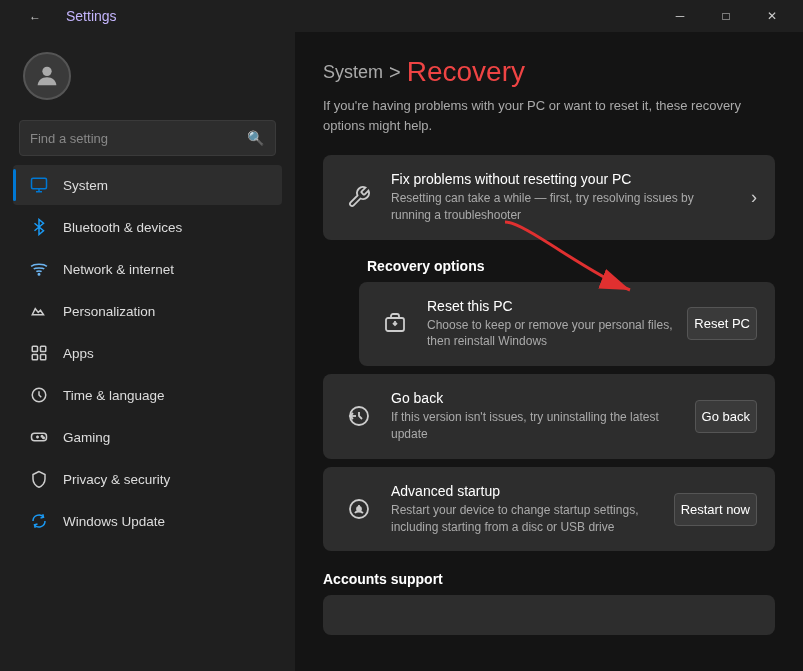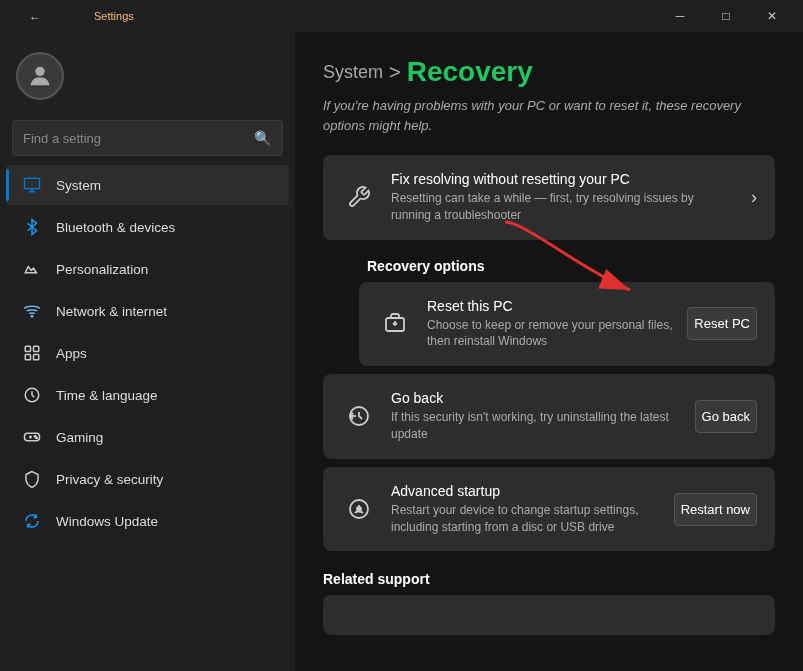--- a/index.html
+++ b/index.html
@@ -23,23 +23,22 @@
       background: #1f1f1f;
       padding: 0 8px 0 12px;
       flex-shrink: 0;
     }
     .titlebar-left {
       display: flex;
       align-items: center;
       gap: 8px;
     }
     .titlebar-title {
-      font-size: 11px;
-      color: #fdba74;
-      margin-left: 28px;
+      font-size: 14px;
+      color: #c4b5fd;
     }
     .titlebar-controls {
       display: flex;
       align-items: center;
     }
     .titlebar-btn {
       width: 46px;
       height: 32px;
       display: flex;
       align-items: center;
@@ -59,21 +58,21 @@
     }
 
     
     .sidebar {
       width: 295px;
       background: #1f1f1f;
       display: flex;
       flex-direction: column;
       flex-shrink: 0;
       overflow-y: auto;
-      padding: 8px 0;
+      padding: 8px 7px;
     }
 
     .user-section {
       display: flex;
       align-items: center;
       gap: 12px;
       padding: 12px 16px 16px 16px;
     }
     .avatar {
       width: 48px;
@@ -155,37 +154,36 @@
 
     .breadcrumb {
       font-size: 18px;
       color: #aaa;
       margin-bottom: 8px;
       display: flex;
       align-items: center;
       gap: 6px;
     }
     .breadcrumb-current {
-      font-weight: 700;
+      font-weight: 400;
       font-size: 28px;
-      color: #22c55e;
+      color: #ef4444;
     }
     .breadcrumb-separator {
       font-size: 20px;
       color: #aaa;
       font-weight: 300;
     }
 
     .subtitle {
       font-size: 13px;
       color: #aaa;
       margin-bottom: 20px;
       line-height: 1.5;
       max-width: 480px;
-      font-style: italic;
     }
 
     
     .card {
       background: #2d2d2d;
       border-radius: 8px;
       margin-bottom: 8px;
       display: flex;
       align-items: center;
       padding: 16px 18px;
@@ -307,42 +305,42 @@
       <div class="nav-icon">
         <svg width="18" height="18" viewBox="0 0 24 24" fill="none" stroke="#1a9af5" stroke-width="2">
           <path d="M6 7l12 10-6 5V2l6 5L6 17"></path>
         </svg>
       </div>
       <span>Bluetooth &amp; devices</span>
     </div>
 
     <div class="nav-item">
       <div class="nav-icon">
-        <svg width="18" height="18" viewBox="0 0 24 24" fill="none" stroke="#ccc" stroke-width="2">
-          <path d="M3 17l4-8 4 5 3-3 4 6H3z"></path>
-        </svg>
-      </div>
-      <span>Personalization</span>
-    </div>
-
-    <div class="nav-item">
-      <div class="nav-icon">
         <svg width="18" height="18" viewBox="0 0 24 24" fill="none" stroke="#6cb4f0" stroke-width="2">
           <path d="M1.5 8.5C5.5 4.5 18.5 4.5 22.5 8.5"></path>
           <path d="M5 12c2-2 12-2 14 0"></path>
           <path d="M8.5 15.5c1-1 6-1 7 0"></path>
           <circle cx="12" cy="19" r="1" fill="#6cb4f0"></circle>
         </svg>
       </div>
       <span>Network &amp; internet</span>
     </div>
 
     <div class="nav-item">
       <div class="nav-icon">
         <svg width="18" height="18" viewBox="0 0 24 24" fill="none" stroke="#ccc" stroke-width="2">
+          <path d="M3 17l4-8 4 5 3-3 4 6H3z"></path>
+        </svg>
+      </div>
+      <span>Personalization</span>
+    </div>
+
+    <div class="nav-item">
+      <div class="nav-icon">
+        <svg width="18" height="18" viewBox="0 0 24 24" fill="none" stroke="#ccc" stroke-width="2">
           <rect x="3" y="3" width="7" height="7" rx="1"></rect>
           <rect x="14" y="3" width="7" height="7" rx="1"></rect>
           <rect x="3" y="14" width="7" height="7" rx="1"></rect>
           <rect x="14" y="14" width="7" height="7" rx="1"></rect>
         </svg>
       </div>
       <span>Apps</span>
     </div>
 
 
@@ -401,21 +399,21 @@
 
     <p class="subtitle">If you're having problems with your PC or want to reset it, these recovery options might help.</p>
 
     <div class="card">
       <div class="card-icon">
         <svg width="24" height="24" viewBox="0 0 24 24" fill="none" stroke="#ccc" stroke-width="1.8">
           <path d="M14.7 6.3a1 1 0 0 0 0 1.4l1.6 1.6a1 1 0 0 0 1.4 0l3.77-3.77a6 6 0 0 1-7.94 7.94l-6.91 6.91a2.12 2.12 0 0 1-3-3l6.91-6.91a6 6 0 0 1 7.94-7.94l-3.76 3.76z"></path>
         </svg>
       </div>
       <div class="card-text">
-        <div class="card-title">Fix resolving without resetting your PC</div>
+        <div class="card-title">Fix problems without resetting your PC</div>
         <div class="card-desc">Resetting can take a while — first, try resolving issues by running a troubleshooter</div>
       </div>
       <div class="card-action">›</div>
     </div>
 
     <div class="section-title">Recovery options</div>
 
     <div class="reset-card-wrapper">
 
       <svg style="position:absolute;top:-70px;right:130px;width:160px;height:90px;pointer-events:none;z-index:10;" viewBox="0 0 160 90">
@@ -448,38 +446,38 @@
       <div class="card-icon">
         <svg width="24" height="24" viewBox="0 0 24 24" fill="none" stroke="#ccc" stroke-width="1.8">
           <circle cx="12" cy="12" r="9"></circle>
           <path d="M12 8v4l3 3"></path>
           <path d="M9 12H3"></path>
           <path d="M6 9l-3 3 3 3"></path>
         </svg>
       </div>
       <div class="card-text">
         <div class="card-title">Go back</div>
-        <div class="card-desc">If this security isn't working, try uninstalling the latest update</div>
+        <div class="card-desc">If this version isn't issues, try uninstalling the latest update</div>
       </div>
       <button class="card-btn">Go back</button>
     </div>
 
     <div class="card">
       <div class="card-icon">
         <svg width="24" height="24" viewBox="0 0 24 24" fill="none" stroke="#ccc" stroke-width="1.8">
           <circle cx="12" cy="12" r="9"></circle>
           <path d="M12 8v4"></path>
           <path d="M8 16c1-2 6-2 8 0"></path>
           <circle cx="12" cy="12" r="2" fill="#ccc"></circle>
         </svg>
       </div>
       <div class="card-text">
         <div class="card-title">Advanced startup</div>
         <div class="card-desc">Restart your device to change startup settings, including starting from a disc or USB drive</div>
       </div>
       <button class="card-btn">Restart now</button>
     </div>
 
-    <div class="related-support-title">Related support</div>
+    <div class="related-support-title">Accounts support</div>
     <div class="related-support-card"></div>
   </div>
 
 </div>
 
 </body></html>

